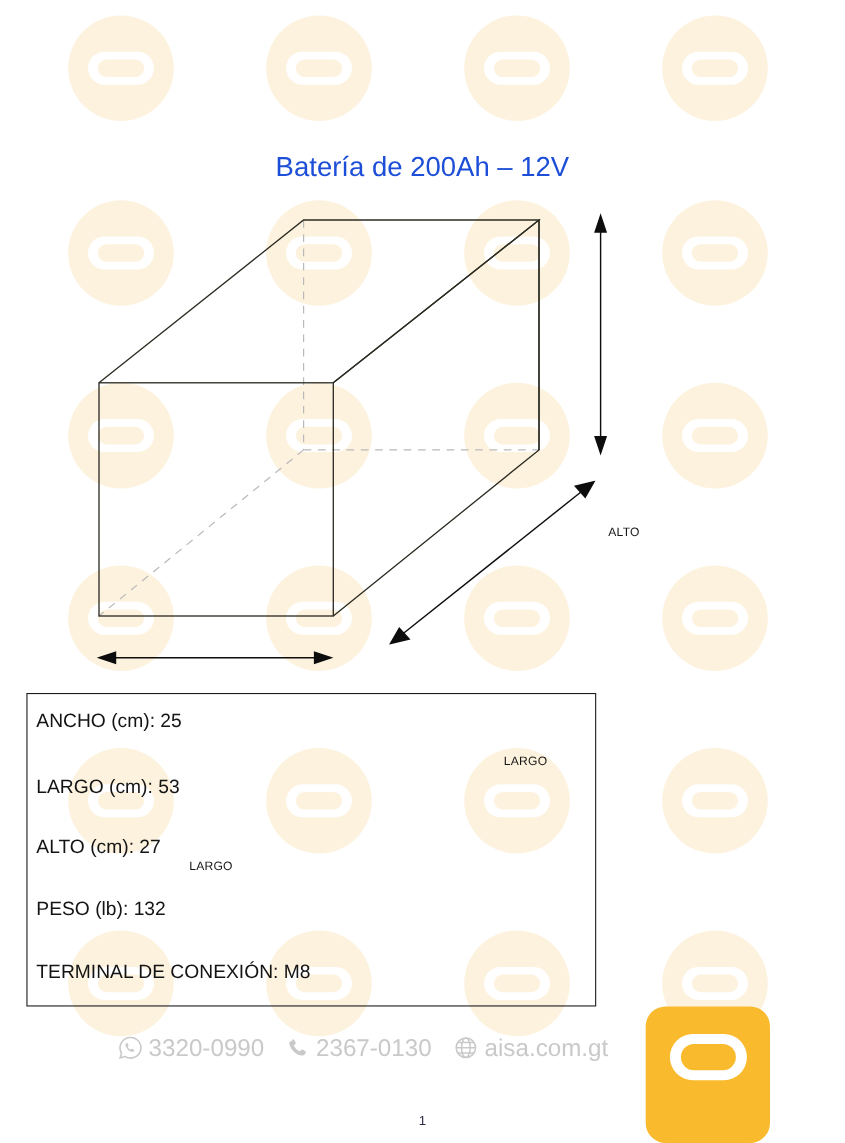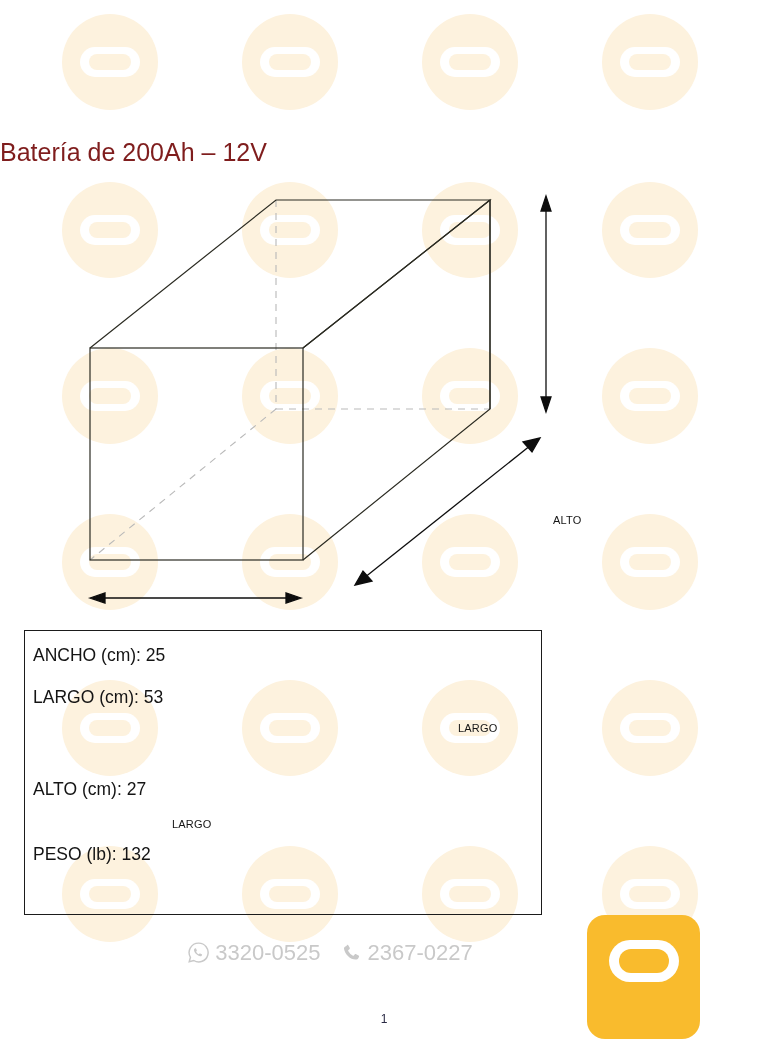--- a/index.html
+++ b/index.html
@@ -82,43 +82,42 @@
     font-weight: bold;
     color: #111111;
     letter-spacing: -0.2px;
   }
 
   #page-subtitle {
     position: absolute;
     left: 0;
     top: 138px;
     width: 768px;
-    text-align: left;
+    text-align: center;
     font-size: 25px;
     font-weight: normal;
-    color: #7f1d1d;
+    color: #1d4ed8;
   }
 
   
   #diagram {
     position: absolute;
     left: 0;
     top: 180px;
     width: 768px;
     height: 450px;
   }
   #diagram svg { display: block; }
 
   .dim-label {
     position: absolute;
     font-size: 11px;
     color: #151515;
     white-space: nowrap;
     letter-spacing: 0.2px;
-    margin-top: 36px;
   }
   #label-alto { left: 553px; top: 298px; }
   #label-largo { left: 458px; top: 506px; }
   #label-ancho { left: 172px; top: 602px; }
 
   
   #specs-box {
     position: absolute;
     left: 24px;
     top: 630px;
@@ -129,23 +128,23 @@
     background: transparent;
   }
   .spec-row {
     position: absolute;
     left: 8px;
     font-size: 17.5px;
     color: #141414;
     white-space: nowrap;
   }
   .spec-row:nth-of-type(1) { top: 14px; }
-  .spec-row:nth-of-type(2) { top: 56px; }
-  .spec-row:nth-of-type(3) { top: 128px; margin-top: 20px; }
-  .spec-row:nth-of-type(4) { top: 185px; margin-top: 28px; }
+  .spec-row:nth-of-type(2) { top: 74px; }
+  .spec-row:nth-of-type(3) { top: 128px; }
+  .spec-row:nth-of-type(4) { top: 185px; }
   .spec-row:nth-of-type(5) { top: 242px; }
 
   
   #footer-contact {
     position: absolute;
     left: 0;
     top: 941px;
     width: 660px;
     display: flex;
     align-items: center;
@@ -378,43 +377,56 @@
       <span class="dim-label" id="label-alto" style="position:absolute;">ALTO</span>
       <span class="dim-label" id="label-largo" style="position:absolute;">LARGO</span>
       <span class="dim-label" id="label-ancho" style="position:absolute;">LARGO</span>
     </div>
 
     <div id="specs-box">
       <div class="spec-row">ANCHO (cm): 25</div>
       <div class="spec-row">LARGO (cm): 53</div>
       <div class="spec-row">ALTO (cm): 27</div>
       <div class="spec-row">PESO (lb): 132</div>
+      <div class="spec-row">TERMINAL DE CONEXIÓN: M8</div>
     </div>
 
     <div id="footer-contact">
 
       <div class="contact-item">
         <span>
           <svg width="23" height="23" viewBox="0 0 24 24" fill="none" stroke="#c9c9c9" stroke-width="1.5">
             <path d="M12 2.2A9.8 9.8 0 0 0 3.6 17l-1.3 4.6 4.8-1.25A9.8 9.8 0 1 0 12 2.2z"></path>
             <path d="M8.8 7.6c.3-.05.55 0 .72.38l.72 1.6c.12.28.06.5-.1.72l-.45.55c-.14.18-.17.37-.05.58.4.74 1.5 1.85 2.3 2.27.22.12.42.1.58-.06l.56-.5c.22-.18.44-.22.7-.1l1.6.75c.35.17.4.42.34.72-.12.62-.8 1.3-1.5 1.38-1.5.16-3.4-1-4.65-2.24-1.24-1.24-2.4-3.12-2.25-4.62.07-.7.76-1.35 1.48-1.43z" fill="#c9c9c9" stroke="none"></path>
           </svg>
         </span>
-        <span>3320-0525</span>
+        <span>3320-0990</span>
       </div>
 
       <div class="contact-item">
         <span>
           <svg width="22" height="22" viewBox="0 0 24 24" fill="#c9c9c9">
             <path d="M6.3 3.2c.6-.35 1.3-.16 1.65.42l1.55 2.6c.33.56.2 1.26-.3 1.65l-1.1.86c-.3.24-.4.64-.24.98a12.3 12.3 0 0 0 5.2 5.2c.34.17.74.06.98-.24l.86-1.1c.39-.5 1.09-.63 1.65-.3l2.6 1.55c.58.35.77 1.05.42 1.65l-.9 1.55c-.45.78-1.33 1.2-2.2 1.03C10.5 19.5 4.5 13.5 3.3 7.5c-.17-.87.25-1.75 1.03-2.2l1.97-1.1z"></path>
           </svg>
         </span>
-        <span>2367-0227</span>
-      </div>
-
+        <span>2367-0130</span>
+      </div>
+
+      <div class="contact-item">
+        <span>
+          <svg width="23" height="23" viewBox="0 0 24 24" fill="none" stroke="#c9c9c9" stroke-width="1.4">
+            <circle cx="12" cy="12" r="9.2"></circle>
+            <ellipse cx="12" cy="12" rx="4.1" ry="9.2"></ellipse>
+            <line x1="2.8" y1="12" x2="21.2" y2="12"></line>
+            <line x1="4.3" y1="7" x2="19.7" y2="7"></line>
+            <line x1="4.3" y1="17" x2="19.7" y2="17"></line>
+          </svg>
+        </span>
+        <span>aisa.com.gt</span>
+      </div>
     </div>
 
     <div id="brand-logo">
       <div class="logo-ring"></div>
       <div class="logo-core"></div>
     </div>
 
     <div id="page-number">1</div>
 
   </div>

